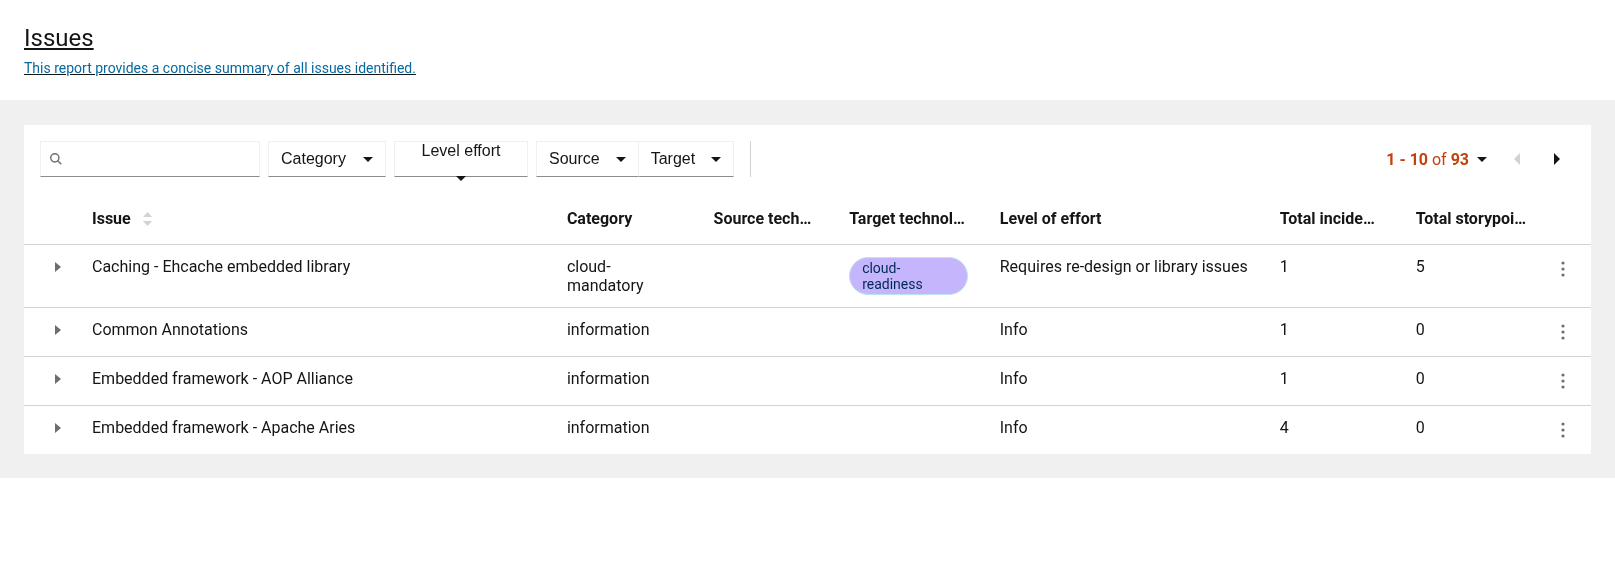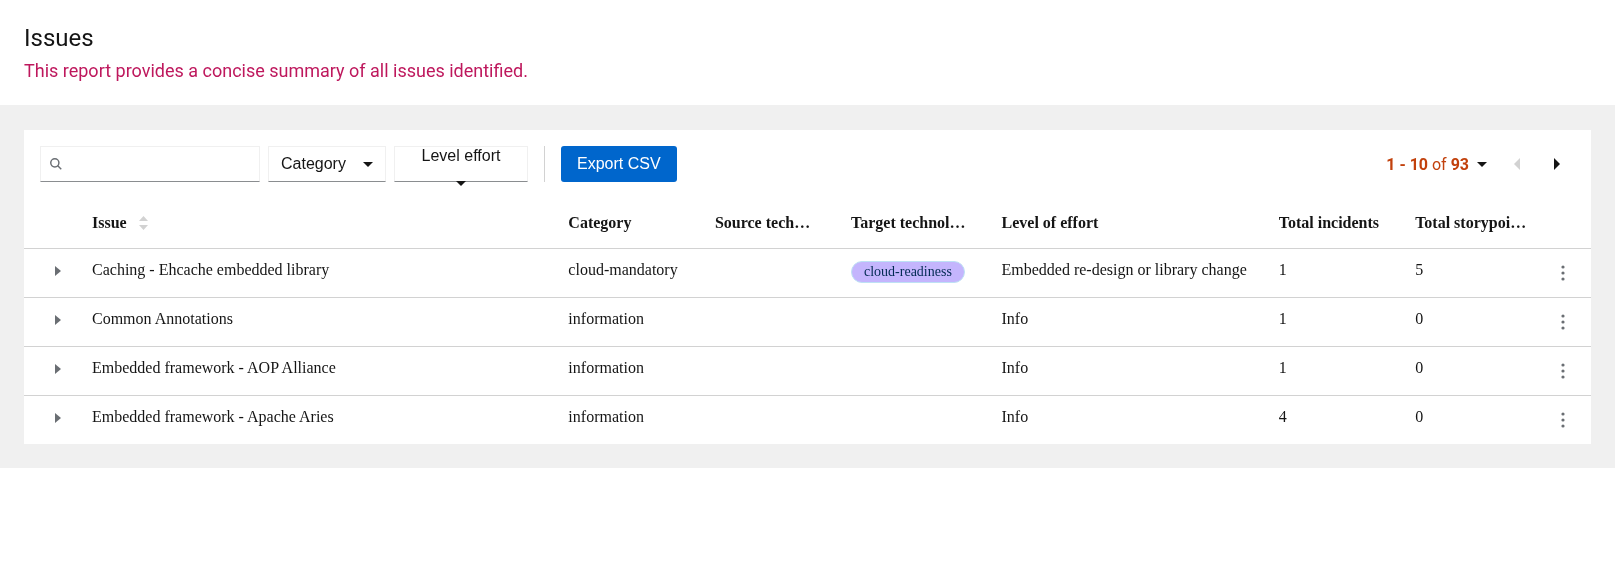--- a/index.html
+++ b/index.html
@@ -10,30 +10,31 @@
     body {
       font-family: -apple-system, BlinkMacSystemFont, "Segoe UI", Roboto, "Helvetica Neue", Arial, sans-serif;
       background: #fff;
       color: #151515;
       font-size: 16px;
     }
     .header {
       padding: 24px 24px 24px 24px;
       background: #fff;
       border-bottom: 1px solid #f0f0f0;
+      text-decoration: underline;
     }
     .header h1 {
       font-size: 24px;
       font-weight: 400;
       color: #151515;
       margin-bottom: 8px;
     }
     .header p {
-      font-size: 18px;
-      color: #be185d;
+      font-size: 14px;
+      color: #0369a1;
     }
     .content-wrapper {
       background: #f0f0f0;
       padding: 24px;
     }
     .card {
       background: #fff;
       border-radius: 0;
     }
     .toolbar {
@@ -140,21 +141,20 @@
       align-items: center;
       justify-content: center;
       border-radius: 3px;
     }
     .nav-btn:disabled {
       cursor: not-allowed;
     }
     .table {
       width: 100%;
       border-collapse: collapse;
-      font-family: Liberation Serif, serif;
     }
     .table thead th {
       text-align: left;
       font-weight: 700;
       font-size: 16px;
       color: #151515;
       padding: 16px 16px;
       white-space: nowrap;
       overflow: hidden;
       text-overflow: ellipsis;
@@ -239,24 +239,33 @@
       <button class="dropdown" style="width:118px;">
         <span>Category</span>
         <span class="caret"></span>
       </button>
 
       <button class="dropdown" style="width:134px;flex-direction:column;">
         <span>Level effort</span>
         <span class="caret"></span>
       </button>
 
+      <div class="dropdown-group">
+        <button class="dropdown">
+          <span>Source</span>
+          <span class="caret"></span>
+        </button>
+        <button class="dropdown">
+          <span>Target</span>
+          <span class="caret"></span>
+        </button>
+      </div>
 
       <div class="divider"></div>
 
-      <button class="btn-primary">Export CSV</button>
 
       <div class="pagination">
         <div class="page-info">
           <span>
             <b>1 - 10</b>
             <span>of</span>
             <b>93</b>
           </span>
           <span class="caret"></span>
         </div>
@@ -298,21 +307,21 @@
       <tr>
             <td class="col-toggle"><button class="expand-toggle">
                 <svg width="8" height="12" viewBox="0 0 8 12" fill="#6a6e73">
                   <path d="M1 1 L7 6 L1 11 Z"></path>
                 </svg>
               </button></td>
             <td class="col-issue">Caching - Ehcache embedded library</td>
             <td class="col-category">cloud-mandatory</td>
             <td class="col-source"></td>
             <td class="col-target"><span class="badge">cloud-readiness</span></td>
-            <td class="col-effort">Embedded re-design or library change</td>
+            <td class="col-effort">Requires re-design or library issues</td>
             <td class="col-incidents">1</td>
             <td class="col-story">5</td>
             <td class="col-actions"><button class="kebab">
                 <svg width="4" height="16" viewBox="0 0 4 16" fill="#6a6e73">
                   <circle cx="2" cy="2" r="1.6"></circle>
                   <circle cx="2" cy="8" r="1.6"></circle>
                   <circle cx="2" cy="14" r="1.6"></circle>
                 </svg>
               </button></td>
           </tr>

